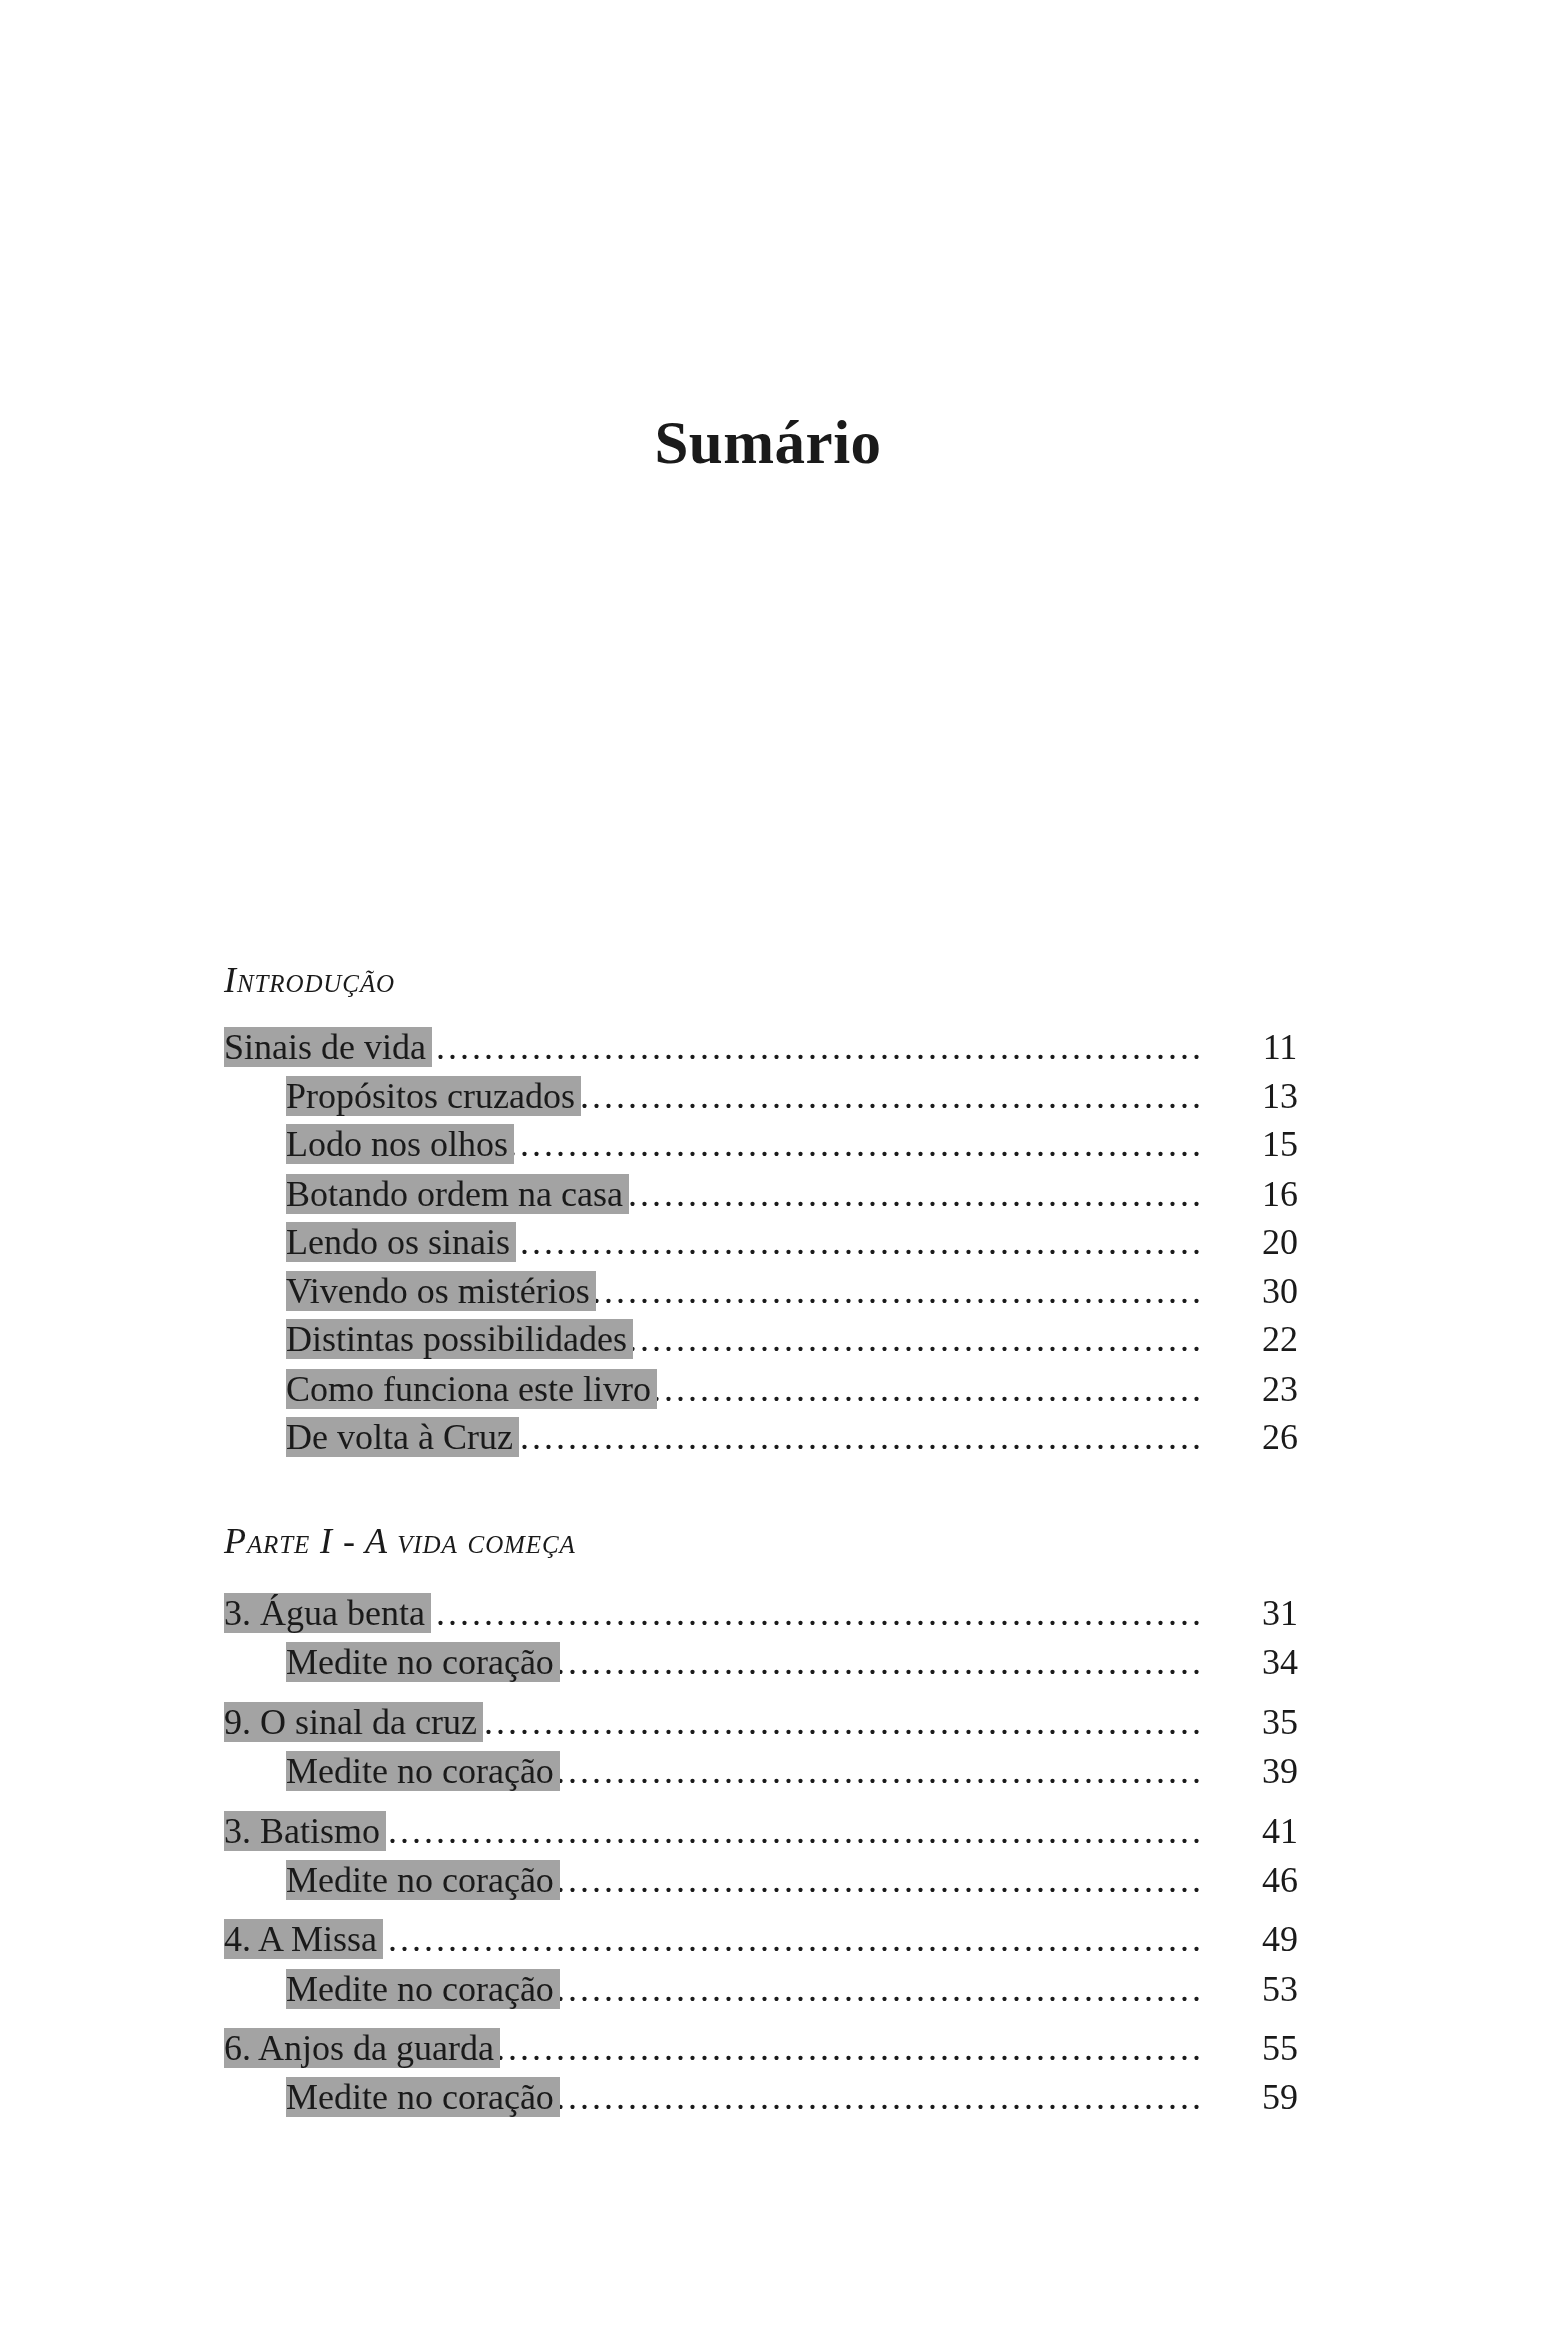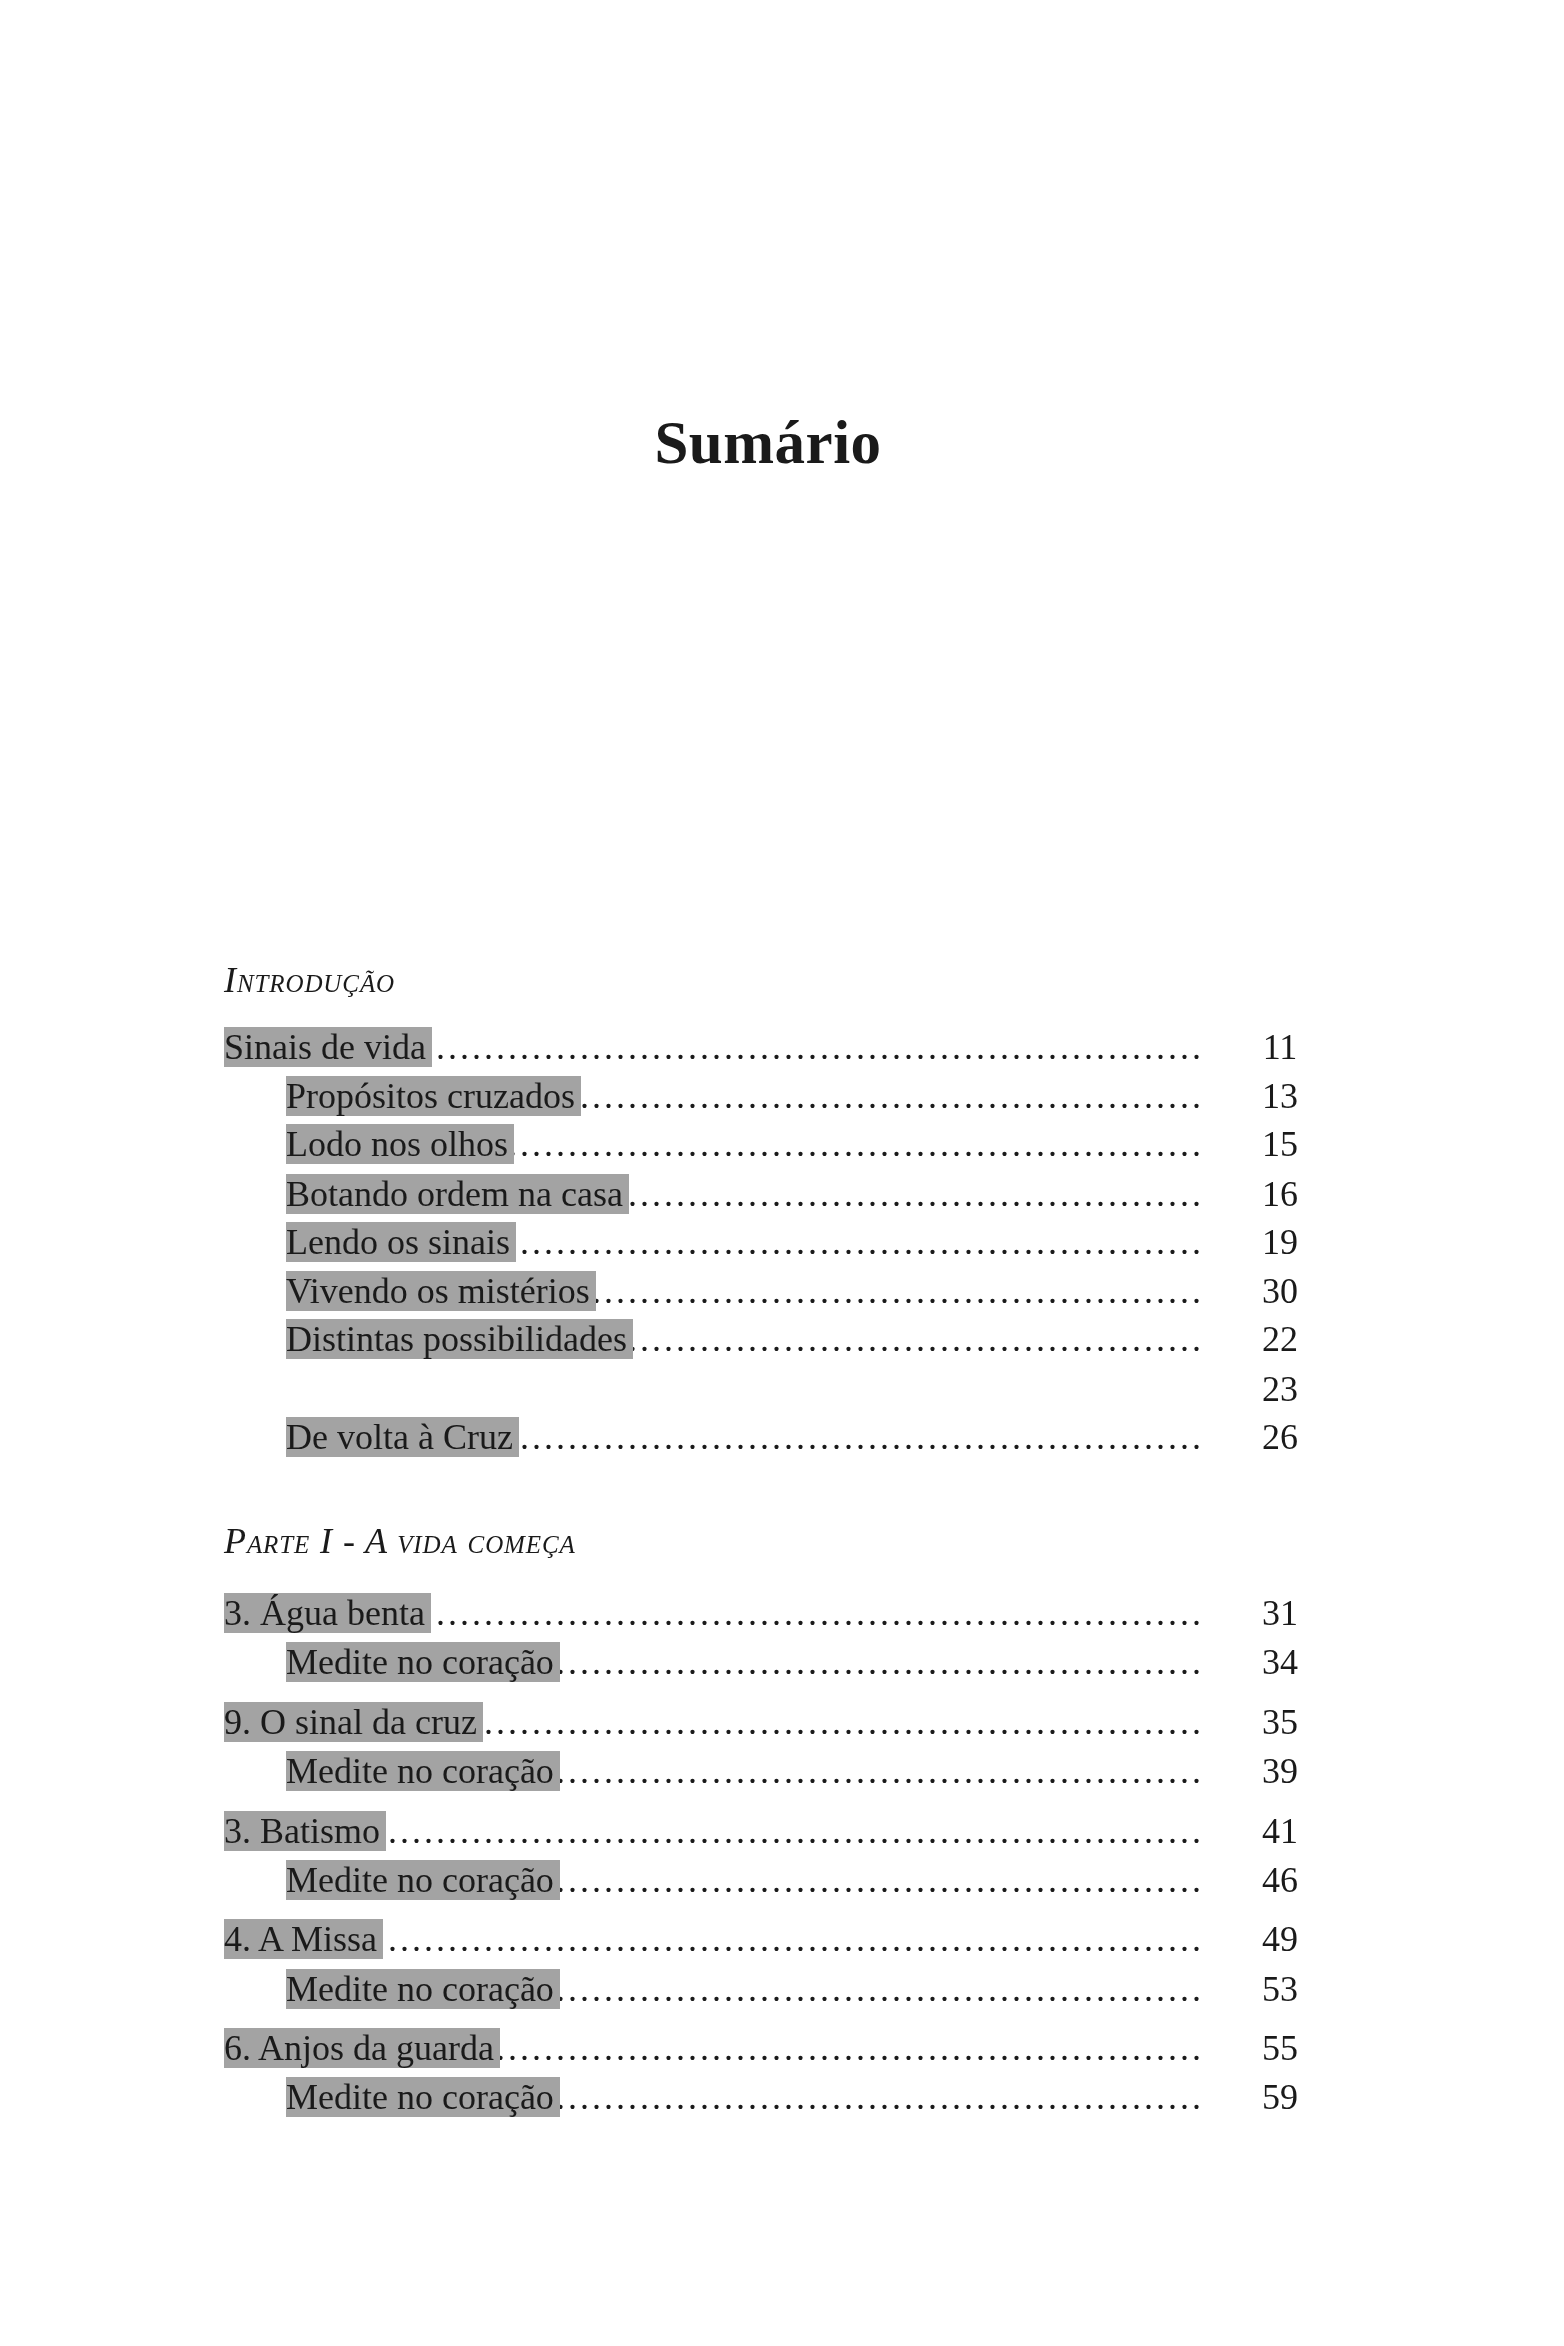--- a/index.html
+++ b/index.html
@@ -40,32 +40,32 @@
   <div class="entry sub" style="top:1121px">
     <div class="lead"><span class="dots">................................................................................................................................................</span><span class="txt">Lodo nos olhos</span></div>
     <span class="pg">15</span>
   </div>
   <div class="entry sub" style="top:1171px">
     <div class="lead"><span class="dots">................................................................................................................................................</span><span class="txt">Botando ordem na casa</span></div>
     <span class="pg">16</span>
   </div>
   <div class="entry sub" style="top:1219px">
     <div class="lead"><span class="dots">................................................................................................................................................</span><span class="txt">Lendo os sinais</span></div>
-    <span class="pg">19</span>
+    <span class="pg">20</span>
   </div>
   <div class="entry sub" style="top:1268px">
     <div class="lead"><span class="dots">................................................................................................................................................</span><span class="txt">Vivendo os mistérios</span></div>
     <span class="pg">30</span>
   </div>
   <div class="entry sub" style="top:1316px">
     <div class="lead"><span class="dots">................................................................................................................................................</span><span class="txt">Distintas possibilidades</span></div>
     <span class="pg">22</span>
   </div>
   <div class="entry sub" style="top:1366px">
-    <div class="lead"><span class="dots">................................................................................................................................................</span></div>
+    <div class="lead"><span class="dots">................................................................................................................................................</span><span class="txt">Como funciona este livro</span></div>
     <span class="pg">23</span>
   </div>
   <div class="entry sub" style="top:1414px">
     <div class="lead"><span class="dots">................................................................................................................................................</span><span class="txt">De volta à Cruz</span></div>
     <span class="pg">26</span>
   </div>
 
   <div class="heading" style="top:1519px">Parte I - A vida começa</div>
 
   <div class="entry" style="top:1590px">

